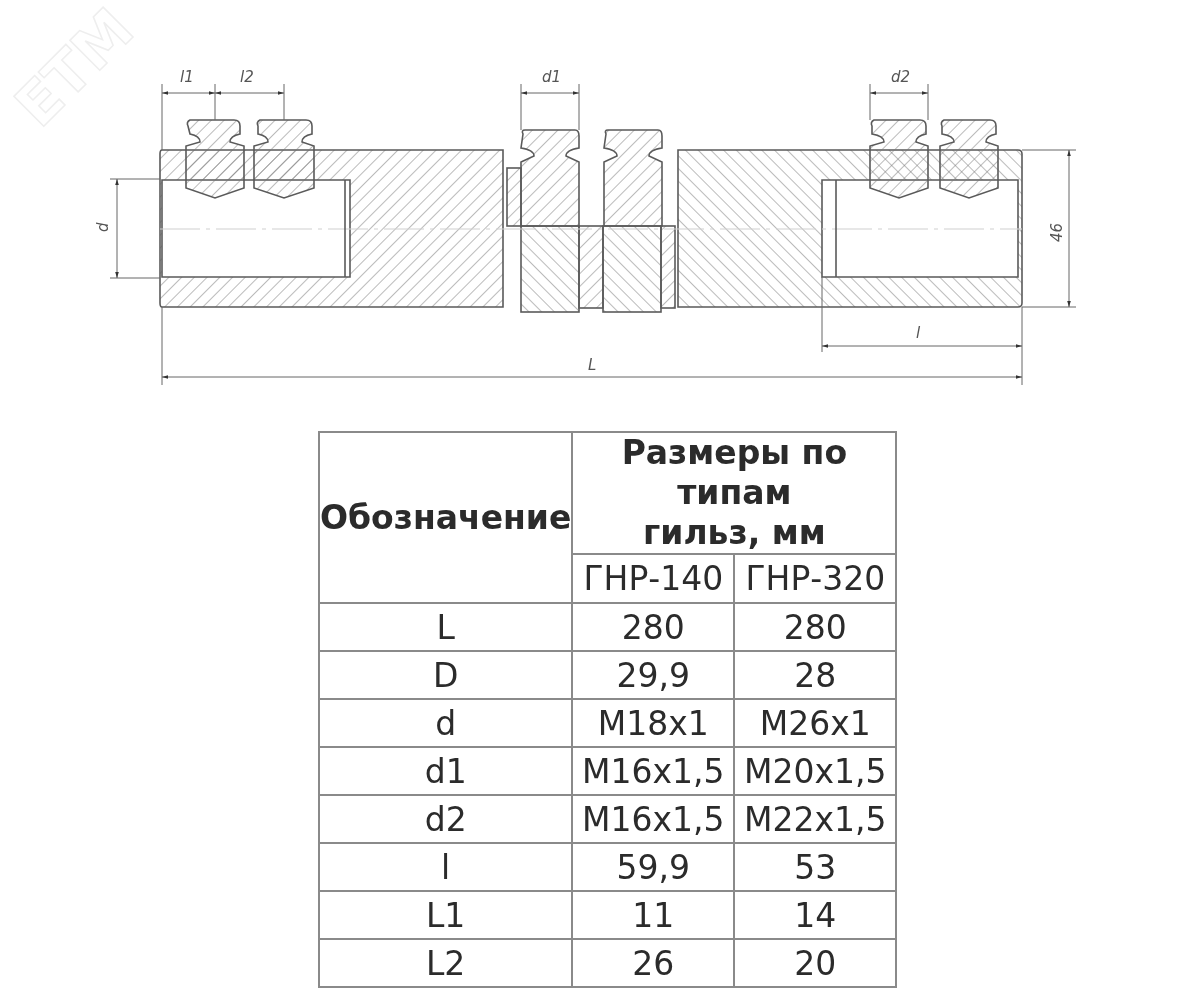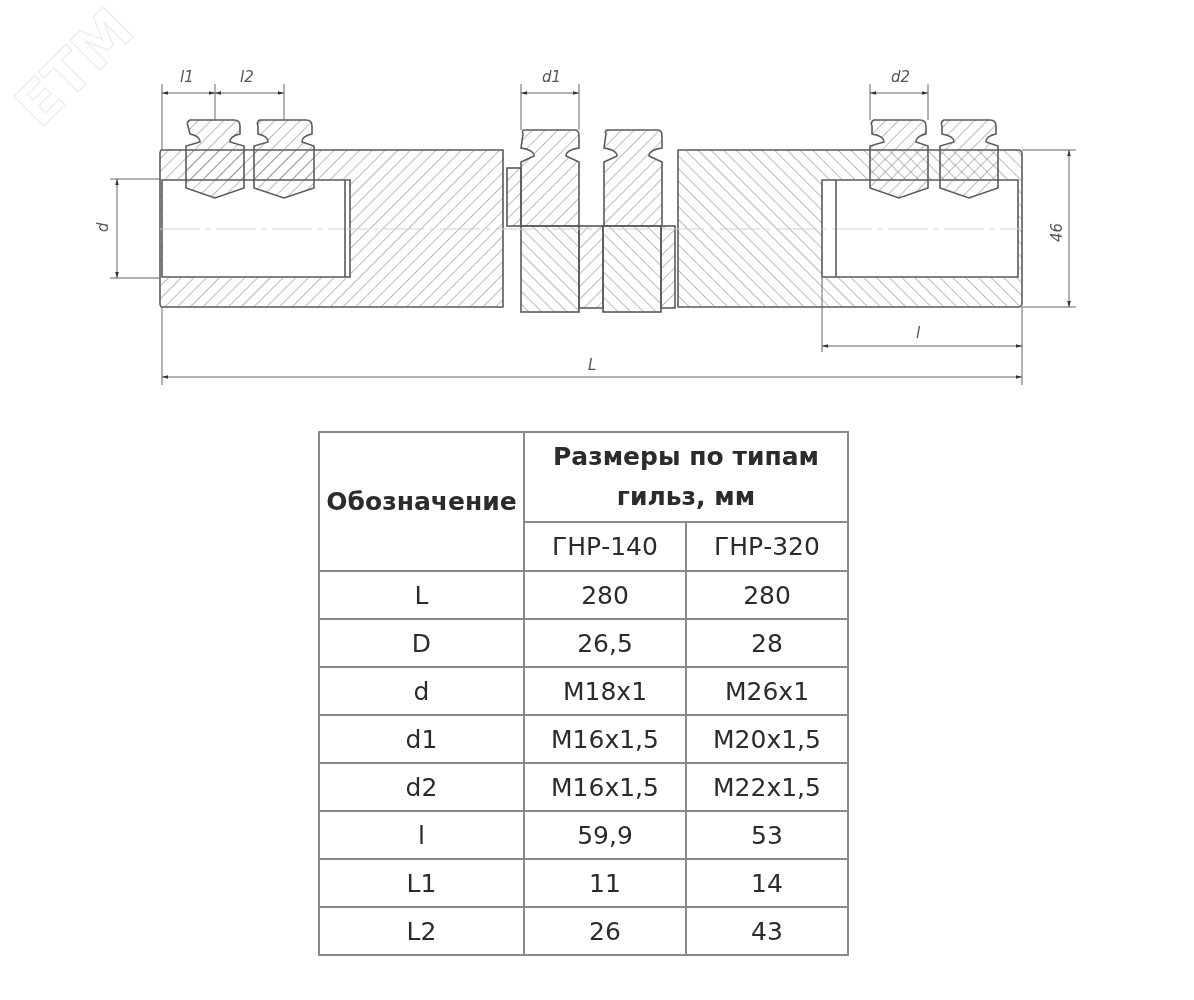--- a/index.html
+++ b/index.html
@@ -6,21 +6,21 @@
   body { width: 1194px; height: 1000px; position: relative; overflow: hidden;
          font-family: "DejaVu Sans", "Liberation Sans", sans-serif; color: #2b2b2b; }
   .drawing { position: absolute; left: 0; top: 0; width: 1194px; height: 400px; }
   .drawing svg { display: block; }
   .dimlabel { font-family: "DejaVu Sans", sans-serif; font-style: italic; font-size: 15px; fill: #555; }
   .watermark { font-family: "DejaVu Sans", sans-serif; font-weight: bold; font-size: 58px; fill: none; stroke: #eeeeee; stroke-width: 1.5; }
 
   table.spec { position: absolute; left: 318px; top: 431px; border-collapse: collapse;
                border: 2px solid #8a8a8a; }
   table.spec td, table.spec th { border: 2px solid #8a8a8a; text-align: center; padding: 0;
-               font-size: 25px; color: #2b2b2b; font-weight: normal; }
+               font-size: 33px; color: #2b2b2b; font-weight: normal; }
   table.spec th.bold { font-weight: bold; }
   th.corner { width: 203px; height: 135px; }
   th.groupHead { width: 322px; height: 88px; line-height: 40px; }
   th.sub { width: 160px; height: 47px; }
   td { height: 46px; }
   td.c0 { width: 203px; }
   td.c1 { width: 160px; }
   td.c2 { width: 160px; }
 </style>
 </head>
@@ -137,21 +137,21 @@
     </tr>
   </thead>
   <tbody>
     <tr>
       <td class="c0">L</td>
       <td class="c1">280</td>
       <td class="c2">280</td>
     </tr>
     <tr>
       <td class="c0">D</td>
-      <td class="c1">26,5</td>
+      <td class="c1">29,9</td>
       <td class="c2">28</td>
     </tr>
     <tr>
       <td class="c0">d</td>
       <td class="c1">M18x1</td>
       <td class="c2">M26x1</td>
     </tr>
     <tr>
       <td class="c0">d1</td>
       <td class="c1">M16x1,5</td>
@@ -168,16 +168,16 @@
       <td class="c2">53</td>
     </tr>
     <tr>
       <td class="c0">L1</td>
       <td class="c1">11</td>
       <td class="c2">14</td>
     </tr>
     <tr>
       <td class="c0">L2</td>
       <td class="c1">26</td>
-      <td class="c2">43</td>
+      <td class="c2">20</td>
     </tr>
   </tbody>
 </table>
 
 </body></html>

